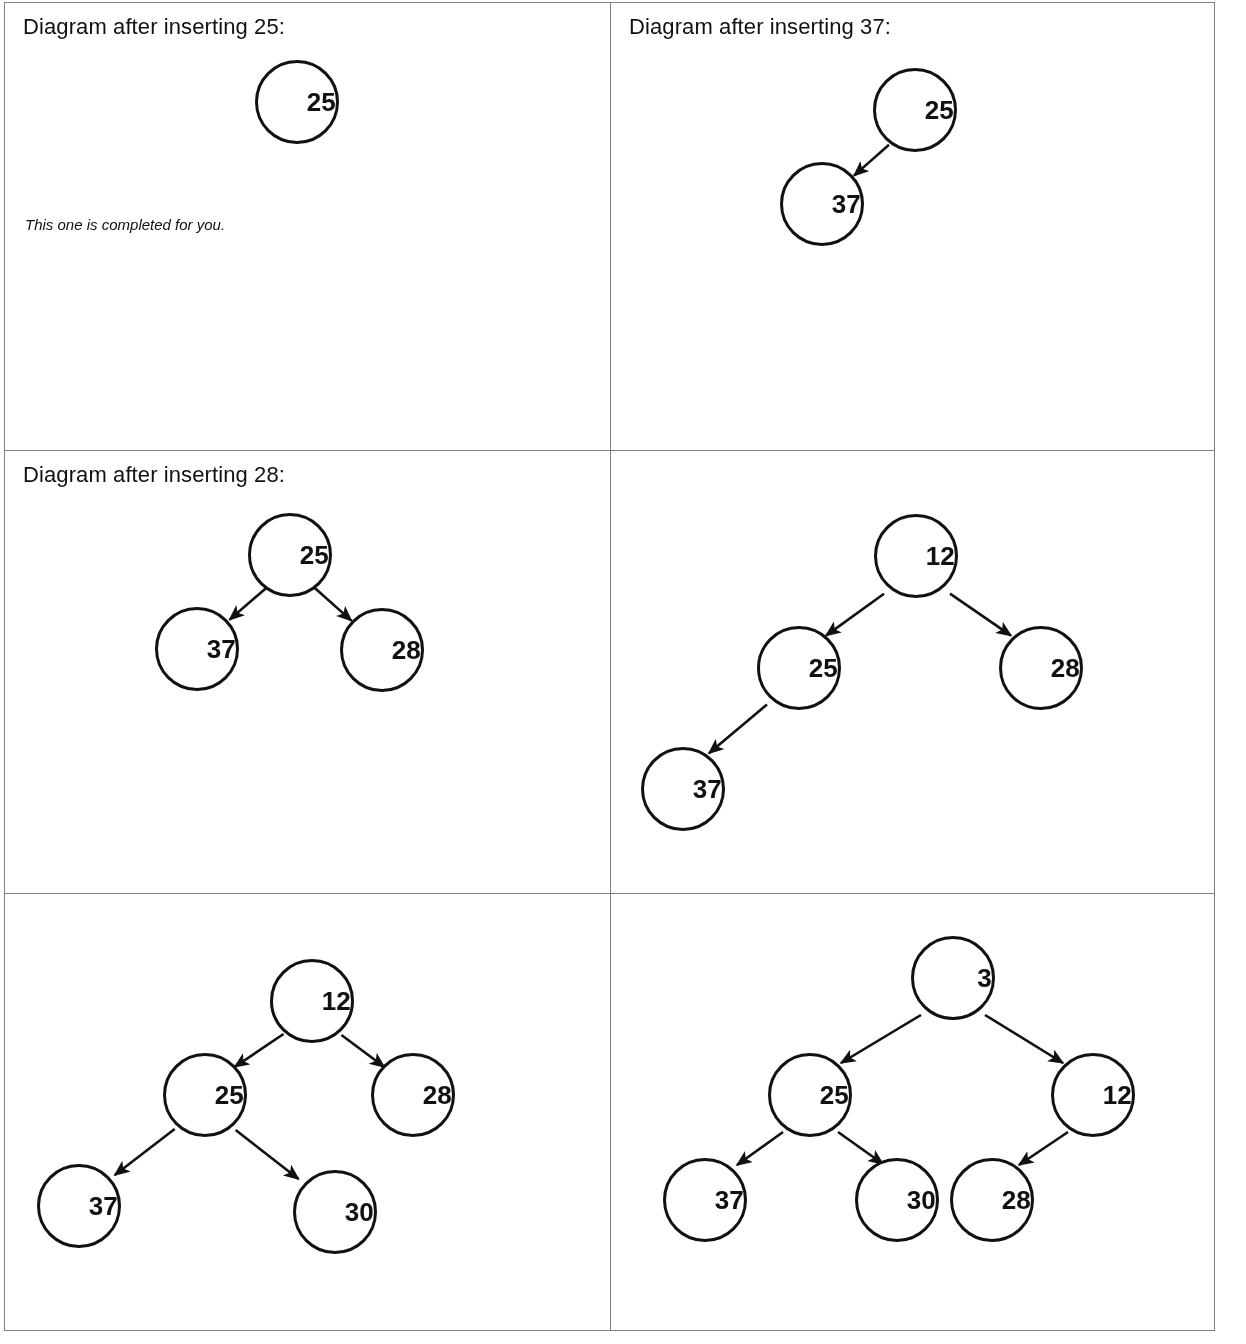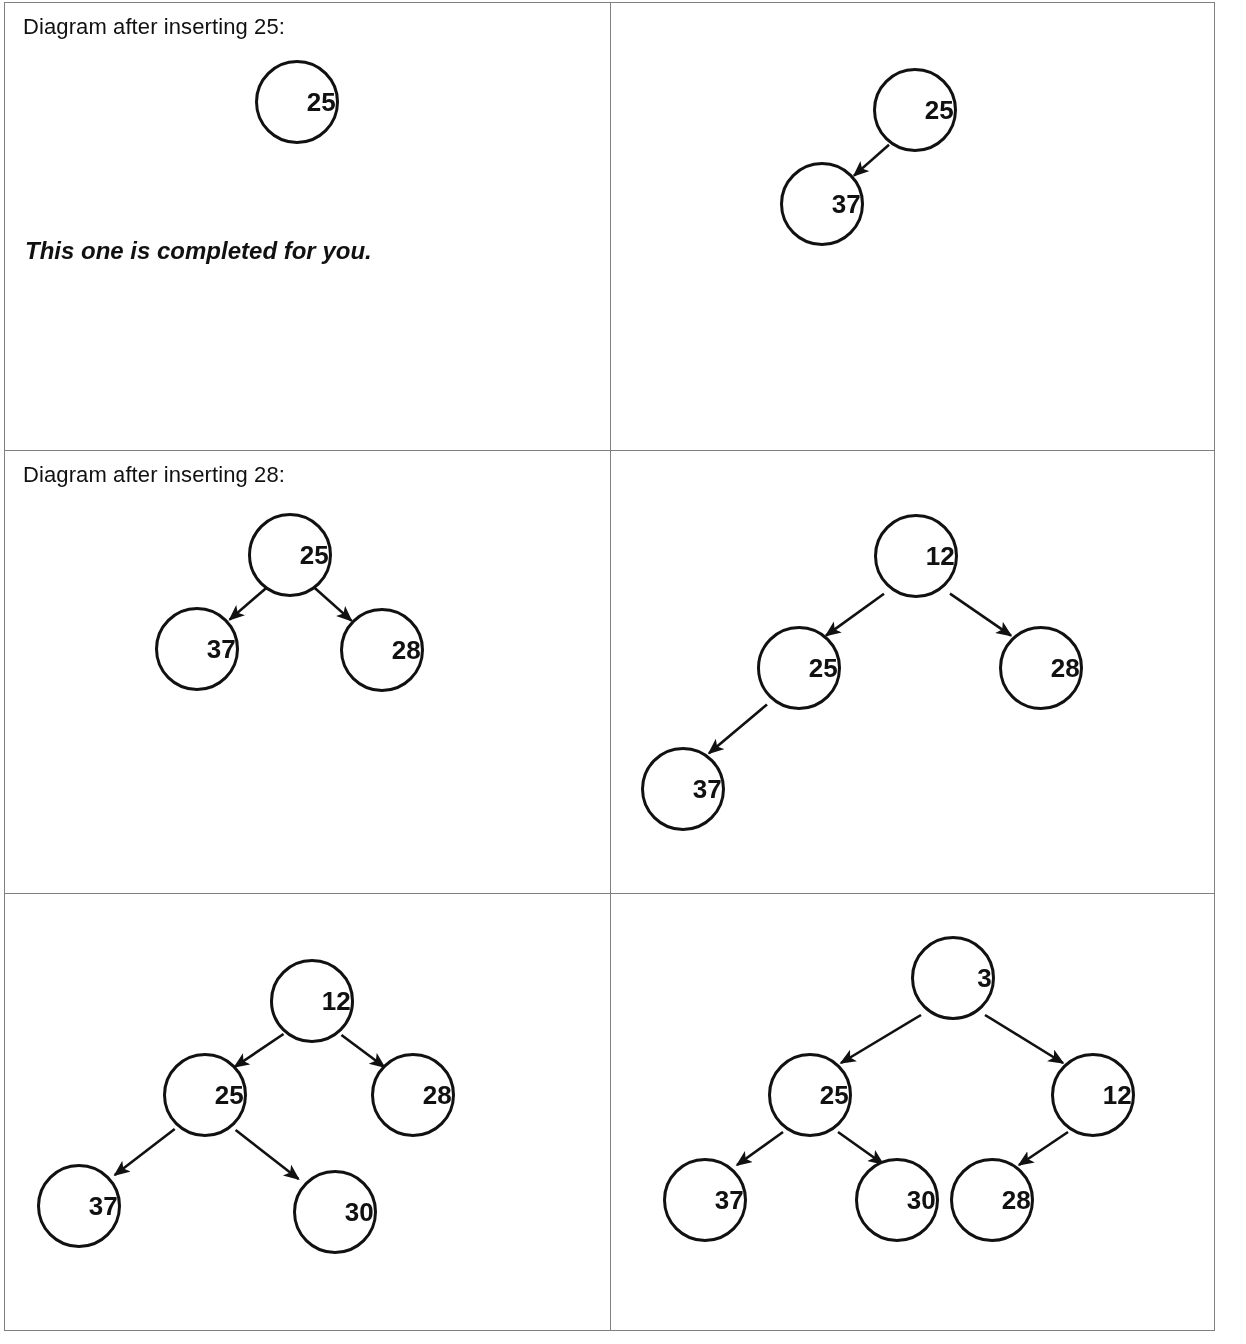--- a/index.html
+++ b/index.html
@@ -45,25 +45,25 @@
     font-size: 22px;
     line-height: 28px;
     letter-spacing: 0.1px;
     color: #111111;
     white-space: nowrap;
   }
 
   .cell-note {
     position: absolute;
     left: 20px;
-    top: 234px;
-    font-size: 24px;
+    top: 208px;
+    font-size: 15px;
     line-height: 28px;
     font-style: italic;
-    font-weight: 700;
+    font-weight: 400;
     color: #111111;
     white-space: nowrap;
   }
 
   .tree-canvas {
     position: absolute;
     left: 0;
     top: 0;
     width: 100%;
     height: 100%;
@@ -101,20 +101,21 @@
         </defs>
       </svg>
     <div class="nodes-layer">
         <div class="node" style="width: 84px; height: 84px; left: 250px; top: 57px;">
           <span>25</span>
         </div>
       </div>
   </div>
 
   <div class="cell b-bottom">
+    <div class="cell-title">Diagram after inserting 37:</div>
     <svg class="tree-canvas" viewBox="0 0 603 448" preserveAspectRatio="none">
         <defs>
           <marker id="tree-edges-insert-37-head" markerWidth="7" markerHeight="7" refX="5.6" refY="2.6" orient="auto" markerUnits="strokeWidth">
             <path d="M0,0 L6.2,2.6 L0,5.2 L1.5,2.6 Z" fill="#111111"></path>
           </marker>
         </defs>
         <line x1="278" y1="142" x2="243" y2="173" stroke="#111111" stroke-width="2.6" stroke-linecap="butt" marker-end="url(#tree-edges-insert-37-head)"></line>
       </svg>
     <div class="nodes-layer">
         <div class="node" style="width: 84px; height: 84px; left: 262px; top: 65px;">

